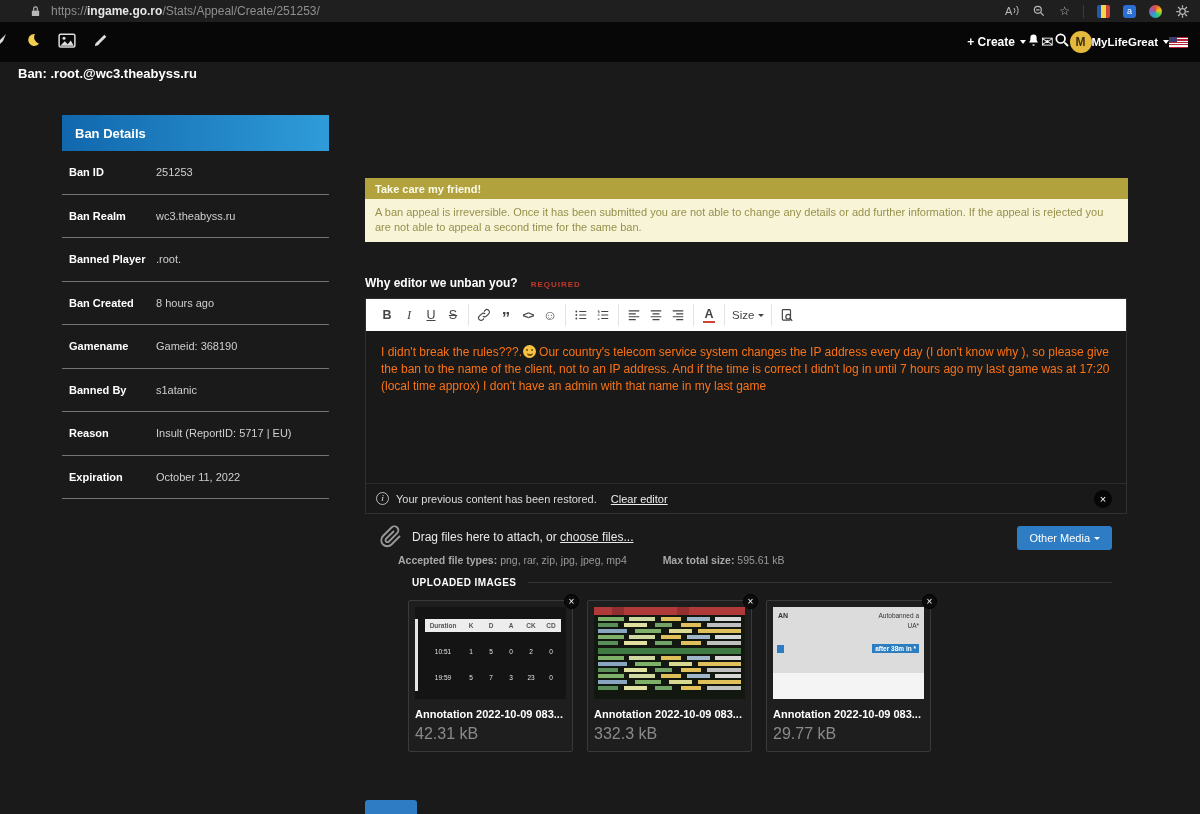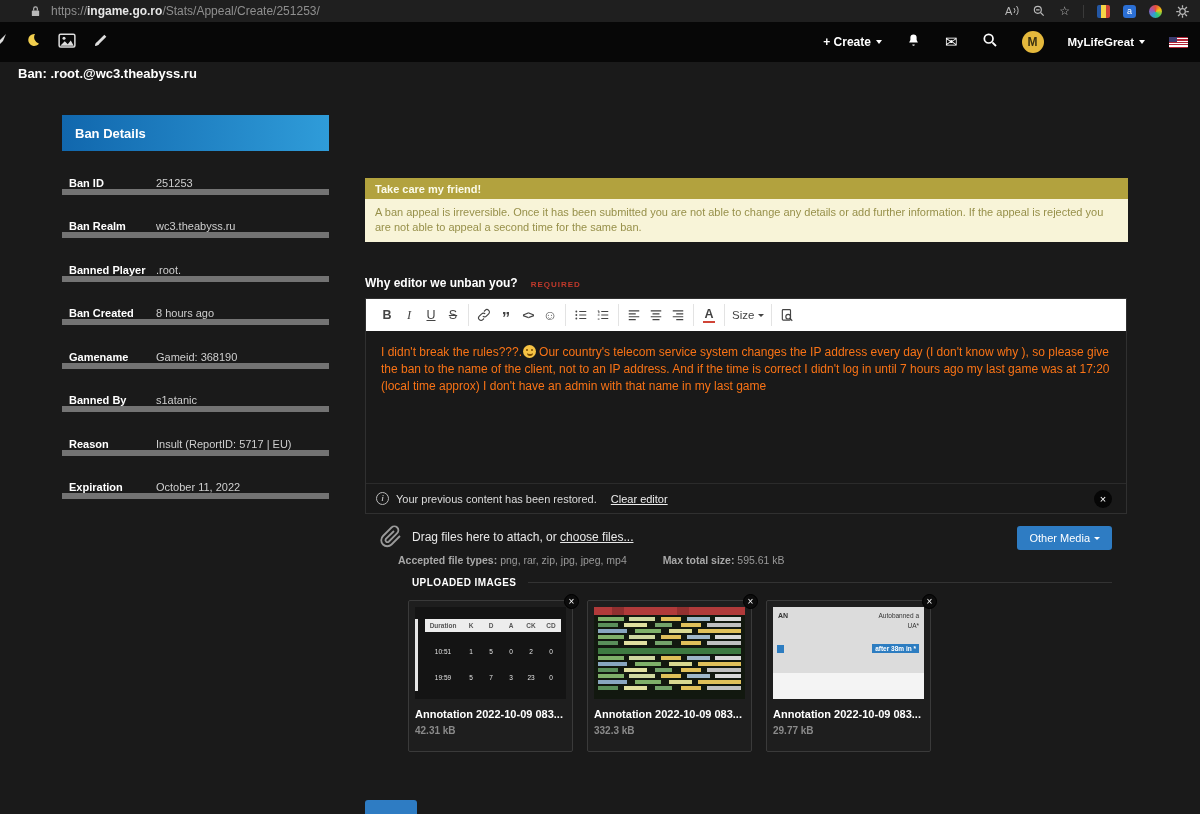--- a/index.html
+++ b/index.html
@@ -18,35 +18,35 @@
   .bb-ico { display:flex; align-items:center; justify-content:center; color:#b9b9b9; font-size:12px; }
   .read-aloud { font-size:11px; color:#b9b9b9; display:flex; align-items:flex-start; gap:1px; }
   .bb-sep { width:1px; height:13px; background:#3a3a3a; }
   .ext-grid { width:13px; height:13px; border-radius:2px; overflow:hidden;
     background:linear-gradient(90deg,#2457a4 0 33%,#f5d547 33% 66%,#d04437 66% 100%); }
   .ext-blue { width:13px; height:13px; border-radius:3px; background:#2b6fd4; color:#fff; font-size:9px; display:flex; align-items:center; justify-content:center; }
   .ext-circle { width:13px; height:13px; border-radius:50%; background:conic-gradient(#e74c3c,#f1c40f,#2ecc71,#3498db,#9b59b6,#e74c3c); }
   
   .navbar { position:absolute; top:22px; left:0; width:1200px; height:40px; background:#070707; }
   .nav-left { position:absolute; left:-8px; top:0; height:40px; display:flex; align-items:center; gap:17px; }
-  .nav-right { position:absolute; right:12px; top:0; height:40px; display:flex; align-items:center; gap:24px; }
+  .nav-right { position:absolute; right:12px; top:0; height:40px; display:flex; align-items:center; gap:0; }
   .create-btn { color:#fff; font-weight:bold; font-size:12px; display:flex; align-items:center; }
   .caret { width:0; height:0; border-left:3.5px solid transparent; border-right:3.5px solid transparent; border-top:4px solid currentColor; display:inline-block; margin-left:5px; }
   .caret.sm { border-left-width:3px; border-right-width:3px; border-top-width:3.5px; margin-left:4px; }
   .avatar { width:22px; height:22px; border-radius:50%; background:#e5b93c; color:#3a3110; font-weight:bold; font-size:12px; display:flex; align-items:center; justify-content:center; }
   .username { color:#fff; font-weight:bold; font-size:11.5px; display:flex; align-items:center; }
   .flag { position:relative; width:19px; height:11px; background:repeating-linear-gradient(180deg,#b22234 0 1.2px,#fff 1.2px 2.4px); border-radius:1px; }
   .flag::after { content:""; position:absolute; left:0; top:0; width:8px; height:5px; background:#3c3b6e; }
   .env-glyph { font-size:15px; color:#fff; }
   
   .page-title { position:absolute; left:18px; top:66px; font-size:13px; font-weight:bold; color:#fff; }
   .panel-header { height:36px; background:linear-gradient(90deg,#1167ad,#2f9cd9); color:#fff; font-weight:bold; font-size:13px; display:flex; align-items:center; padding-left:13px; }
   
   .ban-panel { position:absolute; left:62px; top:115px; width:267px; }
-  .ban-row { height:43.5px; display:flex; align-items:flex-end; border-bottom:6px solid #737373; padding-left:7px; }
+  .ban-row { height:43.5px; display:flex; align-items:center; border-bottom:1px solid #737373; padding-left:7px; }
   .ban-row .lbl { width:87px; font-size:11px; font-weight:bold; color:#fff; }
   .ban-row .val { font-size:11px; color:#cfcfcf; }
   
   .appeal-panel { position:absolute; left:365px; top:115px; width:778px; }
   .alert { position:absolute; left:365px; top:178px; width:763px; }
   .alert-head { height:21px; background:#b2a23e; color:#fbfbea; font-size:11px; font-weight:bold; display:flex; align-items:center; padding-left:10px; }
   .alert-body { background:#f8f4d8; color:#97904a; font-size:11px; line-height:15px; padding:6px 10px 7px 10px; }
   .question { position:absolute; left:365px; top:276px; display:flex; align-items:baseline; }
   .question .q { font-size:12px; font-weight:bold; color:#fff; }
   .question .req { margin-left:13px; font-size:8px; font-weight:bold; letter-spacing:1px; color:#c0392b; }
@@ -84,21 +84,21 @@
   .other-media { position:absolute; right:15px; top:8px; background:#2e7cc3; color:#fff; font-size:11px; padding:6px 12px; border-radius:3px; display:flex; align-items:center; }
   .uploaded-row { position:absolute; left:412px; top:577px; width:700px; display:flex; align-items:center; }
   .uploaded-label { font-size:10px; font-weight:bold; letter-spacing:0.4px; color:#fff; white-space:nowrap; }
   .uploaded-rule { flex:1; height:1px; background:#333; margin-left:12px; }
   
   .cards { position:absolute; left:408px; top:600px; display:flex; gap:14px; }
   .card { position:relative; width:165px; height:152px; background:#1e1e1e; border:1px solid #3a3a3a; border-radius:2px; padding:6px; }
   .card-close { position:absolute; top:-7px; right:-7px; width:15px; height:15px; border-radius:50%; background:#0c0c0c; border:1px solid #000; color:#fff; font-size:10px; display:flex; align-items:center; justify-content:center; z-index:2; }
   .card-thumb { position:relative; height:92px; overflow:hidden; margin-bottom:9px; }
   .card-name { font-size:11px; font-weight:bold; color:#fff; white-space:nowrap; overflow:hidden; }
-  .card-size { font-size:10px; color:#8a8a8a; margin-top:5px;font-weight:bold; }
+  .card-size { font-size:16px; color:#8a8a8a; margin-top:5px; }
   
   .thumb-dark { background:#141414; }
   .t1sliver { position:absolute; left:0; top:12px; bottom:8px; width:3px; background:#e6e6e6; }
   .mini-table { position:absolute; left:10px; right:5px; top:12px; }
   .mini-tr { display:flex; align-items:center; height:13px; }
   .mini-tr.head { background:#ededed; }
   .mini-tr.data { margin-top:13px; }
   .mini-td { flex:1; text-align:center; font-size:6.5px; color:#e2e2e2; }
   .mini-tr.head .mini-td { color:#555; font-weight:bold; }
   .mini-td.first { flex:1.8; }

